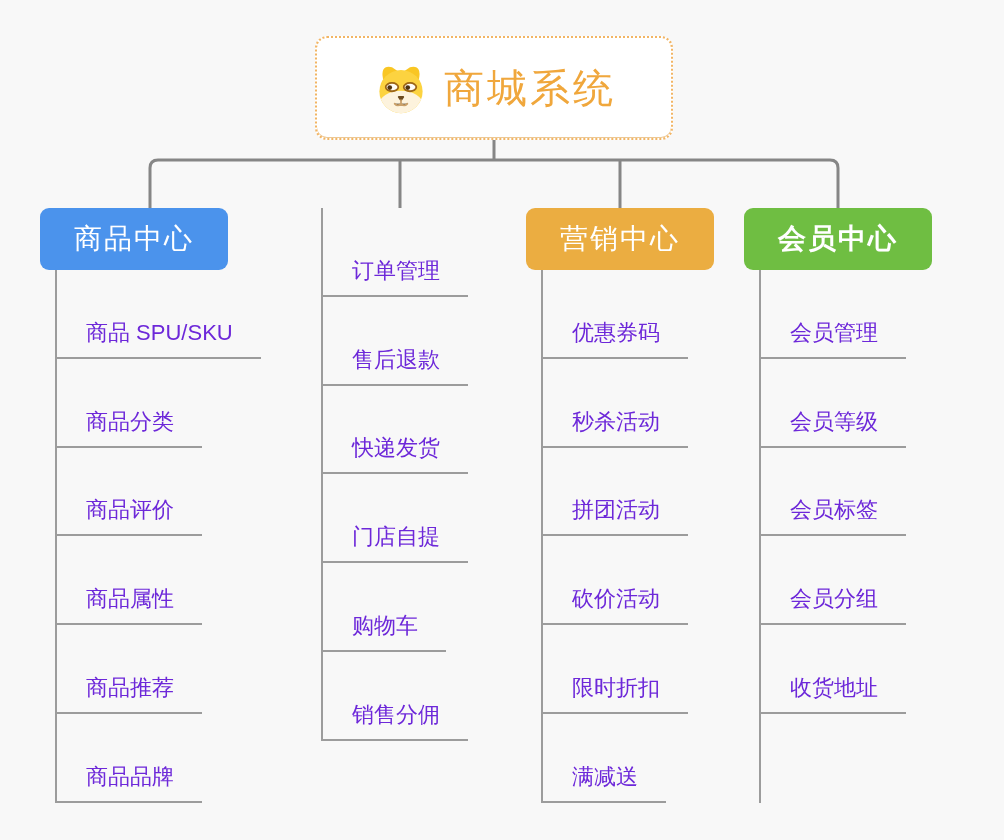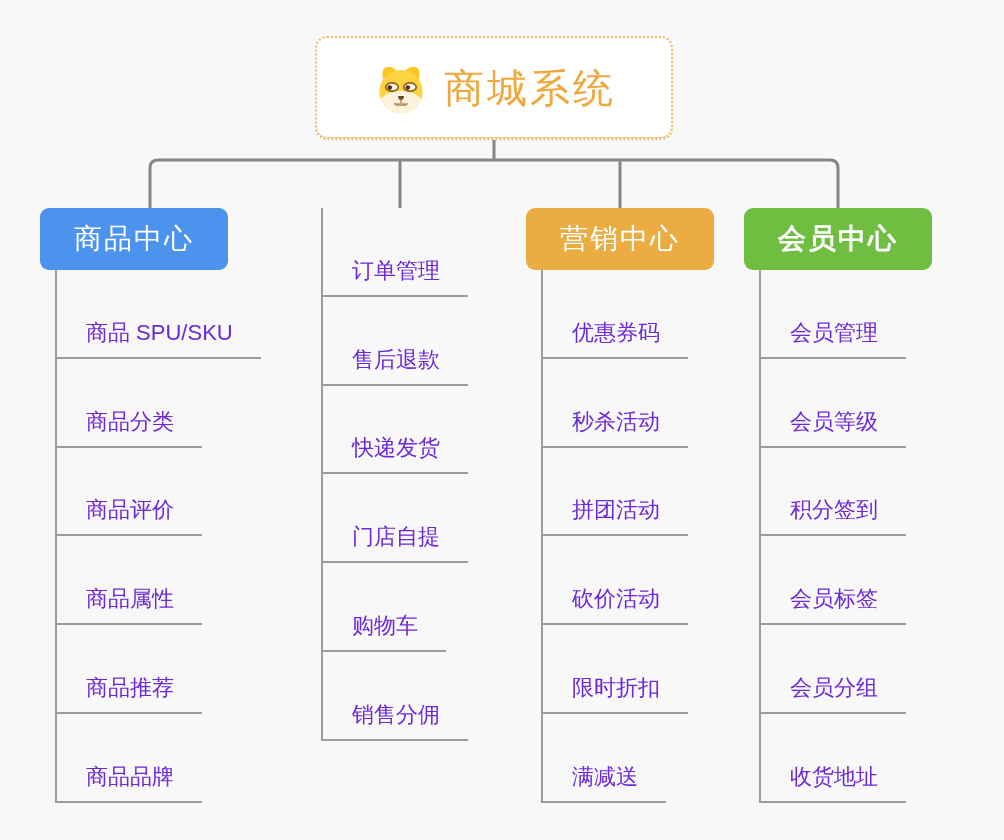--- a/index.html
+++ b/index.html
@@ -233,23 +233,20 @@
         <div class="spine"></div>
 
     <li class="child-item">
       <span class="child-label">会员管理</span>
     </li>
 
     <li class="child-item">
       <span class="child-label">会员等级</span>
     </li>
 
-    <li class="child-item">
-      <span class="child-label">积分签到</span>
-    </li>
 
     <li class="child-item">
       <span class="child-label">会员标签</span>
     </li>
 
     <li class="child-item">
       <span class="child-label">会员分组</span>
     </li>
 
     <li class="child-item">

